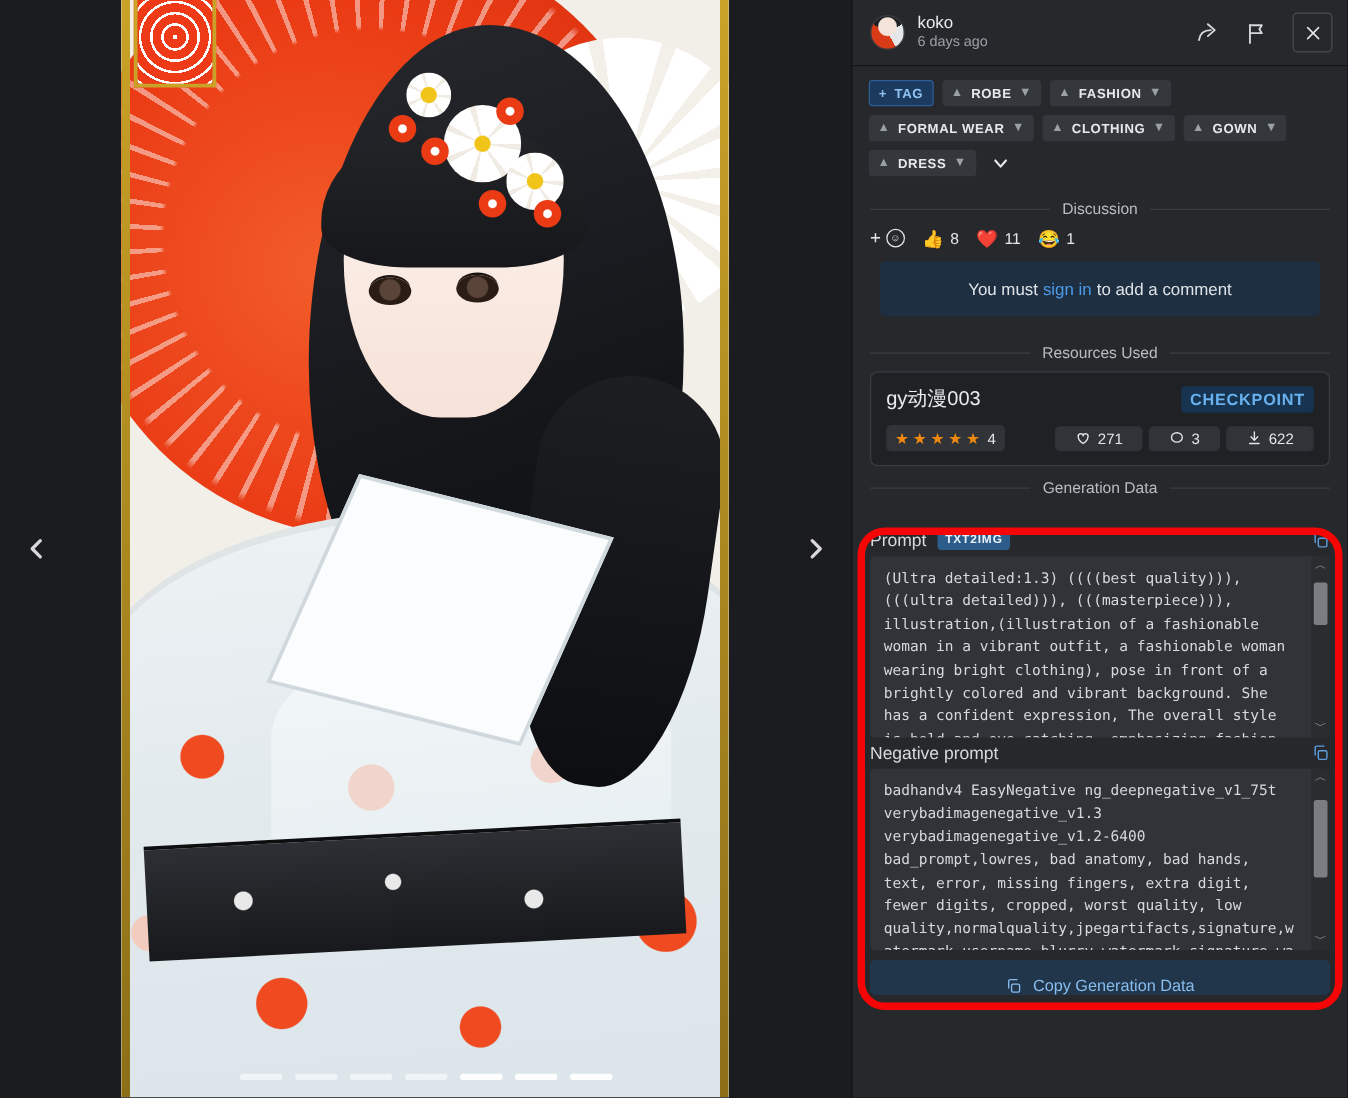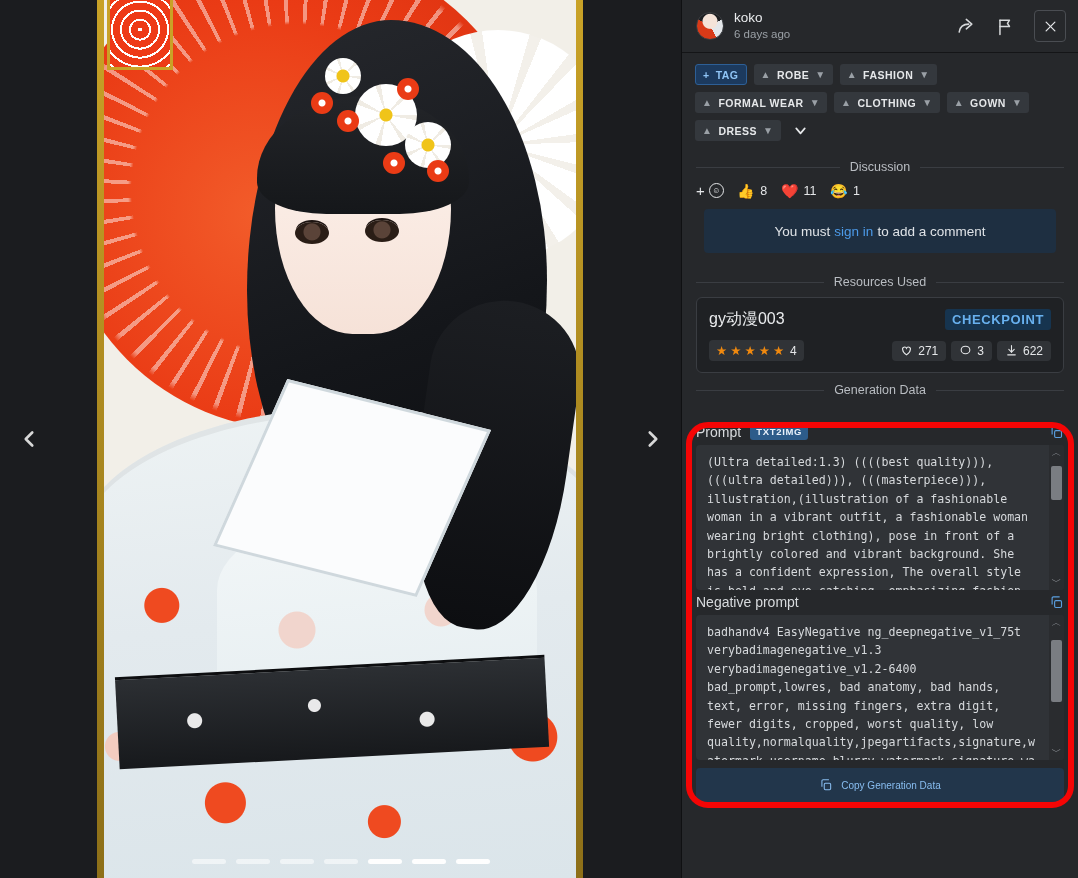--- a/index.html
+++ b/index.html
@@ -270,21 +270,21 @@
     background:#16344f; color:#68b0ee; font-size:13px; font-weight:bold;
     letter-spacing:.6px; padding:3px 7px; border-radius:3px;
   }
   .res-bot { display:flex; align-items:center; justify-content:space-between; margin-top:10px; }
   .stars { display:flex; align-items:center; gap:3px; background:#303337; border-radius:4px; padding:3px 7px; }
   .star { color:#f0890f; font-size:12.5px; }
   .star-count { color:#e4e6e8; font-size:12px; margin-left:3px; }
   .stats { display:flex; gap:5px; }
   .stat {
     display:flex; align-items:center; gap:5px; background:#303337;
-    border-radius:4px; padding:3px 8px; font-size:12px; color:#e4e6e8;
+    border-radius:4px; padding:3px 16px; font-size:12px; color:#e4e6e8;
   }
   .stat svg { width:13px; height:13px; }
 
   
   .gen-wrap { position:relative; margin-top:10px; flex:1; }
   .highlight {
     position:absolute; left:4px; right:4px; top:7px; height:386px;
     border:6px solid #f50505; border-radius:22px; pointer-events:none; z-index:9;
   }
   .gen-body { padding:4px 14px 0; }
@@ -308,23 +308,23 @@
     font-size:11.6px; line-height:18.4px; color:#d6d9dc;
     white-space:pre-wrap; word-break:break-word;
   }
   .sb { position:absolute; right:0; top:0; bottom:0; width:15px; background:#2a2c2f;
         display:flex; flex-direction:column; align-items:center; justify-content:space-between; }
   .sb-arrow { color:#8e9297; font-size:10px; line-height:1; padding:3px 0; cursor:pointer; }
   .sb-track { position:absolute; left:2px; right:2px; top:15px; bottom:15px; }
   .sb-thumb { position:absolute; left:0; right:0; background:#7a7d82; border-radius:2px; cursor:pointer; }
 
   .copy-gen-btn {
-    margin:8px 14px 12px; height:34px; border-radius:4px; background:#22364b;
-    display:flex; align-items:center; justify-content:center; gap:8px;
-    color:#88bdf0; font-size:10px; cursor:pointer;
+    margin:8px 14px 12px; height:28px; border-radius:4px; background:#22364b;
+    display:flex; align-items:flex-end; justify-content:center; gap:8px;
+    color:#88bdf0; font-size:13px; cursor:pointer;
   }
   .copy-gen-btn svg { width:14px; height:14px; }
 </style>
 </head>
 <body>
 
 <div class="app">
 
   <div class="viewer">
 

